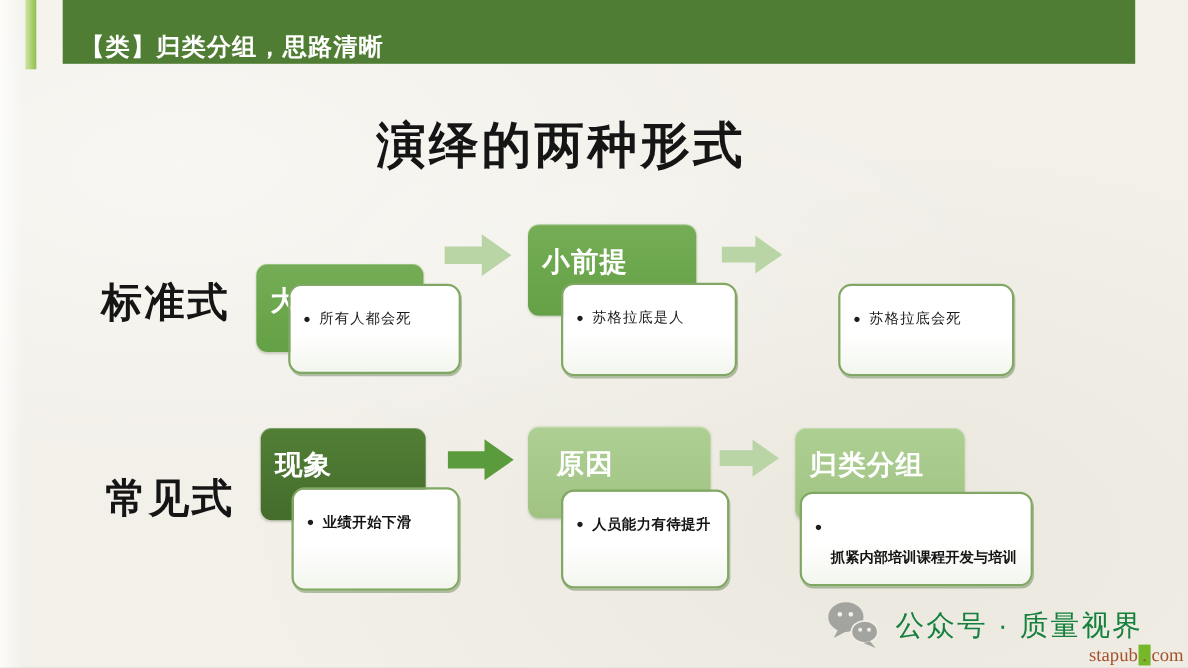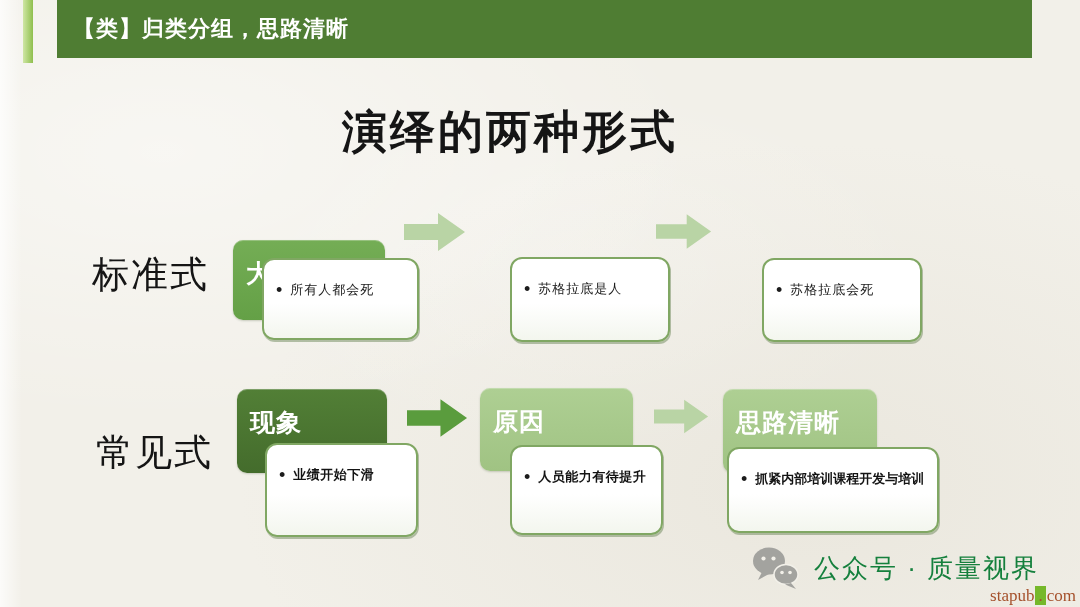--- a/index.html
+++ b/index.html
@@ -13,25 +13,25 @@
     background:
       radial-gradient(ellipse at 15% 25%, rgba(255,255,255,.45), transparent 42%),
       radial-gradient(ellipse at 75% 80%, rgba(214,208,192,.28), transparent 50%),
       radial-gradient(ellipse at 55% 45%, rgba(255,255,255,.25), transparent 40%);
   }
   .edge-fade{position:absolute;left:0;top:0;width:22px;height:607px;z-index:1;
     background:linear-gradient(90deg, rgba(255,255,255,.75), rgba(255,255,255,0));}
   .stripe{position:absolute;left:23px;top:0;width:10px;height:63px;z-index:2;
     background:linear-gradient(90deg,#cfe6a4,#8fbf4e);}
   .topbar{position:absolute;left:57px;top:0;width:975px;height:58px;z-index:2;
-    background:#4f7d33;display:flex;align-items:center;}
+    background:#4f7d33;display:flex;align-items:flex-end;}
   .topbar span{color:#ffffff;font-size:22px;font-weight:700;letter-spacing:1px;padding-left:16px;}
   .title{position:absolute;left:0;top:98px;width:1012px;margin:4px;z-index:2;
     text-align:center;font-size:45px;font-weight:900;color:#151515;letter-spacing:3px;}
-  .row-label{position:absolute;z-index:2;font-size:37px;font-weight:400;color:#151515;letter-spacing:2px;}
+  .row-label{position:absolute;z-index:2;font-size:37px;font-weight:700;color:#151515;letter-spacing:2px;}
   .rl1{left:92px;top:250px;}
   .rl2{left:96px;top:428px;}
 
   .step-header{position:absolute;z-index:2;border-radius:10px;
     box-shadow:inset 0 1px 0 rgba(255,255,255,.25), 0 1px 2px rgba(70,90,50,.25);}
   .step-header span{display:block;color:#ffffff;font-size:25px;font-weight:700;
     padding:17px 0 0 13px;letter-spacing:1px;}
   .g-med{background:linear-gradient(180deg,#74ad55,#64a046);}
   .g-dark{background:linear-gradient(180deg,#527f36,#446c2c);}
   .g-sage{background:linear-gradient(180deg,#aecf93,#a0c383);}
@@ -50,25 +50,25 @@
   
   .s11{left:233px;top:204px;width:152px;height:80px;margin-top:36px;}
   .c11{left:262px;top:258px;width:157px;height:82px;}
   .s12{left:480px;top:204px;width:153px;height:83px;}
   .c12{left:510px;top:257px;width:160px;height:85px;}
   .s13{left:732px;top:204px;width:153px;height:83px;}
   .c13{left:762px;top:258px;width:160px;height:84px;}
   
   .s21{left:237px;top:389px;width:150px;height:84px;}
   .c21{left:265px;top:443px;width:153px;height:94px;}
-  .s22{left:480px;top:388px;width:153px;height:83px;}
+  .s22{left:480px;top:388px;width:153px;height:83px;padding-left:13px;}
   .c22{left:510px;top:445px;width:153px;height:90px;}
   .s23{left:723px;top:389px;width:154px;height:84px;}
   .c23{left:727px;top:447px;width:212px;height:86px;}
-  .c23 .card-body{letter-spacing:0;}
+  .c23 .card-body{letter-spacing:0;margin-top:28px;}
 
   .arrow{position:absolute;z-index:2;}
   .a11{left:404px;top:212px;width:62px;height:40px;}
   .a12{left:656px;top:213px;width:56px;height:37px;}
   .a21{left:407px;top:398px;width:61px;height:40px;}
   .a22{left:654px;top:398px;width:55px;height:37px;}
   .fill-light{fill:#b9d4a5;}
   .fill-med{fill:#5a9c3d;}
 
   .watermark{position:absolute;left:752px;top:546px;z-index:2;display:flex;align-items:center;}
@@ -98,20 +98,23 @@
   </div>
   <div class="step-card c11">
     <span class="bullet">•</span>
     <span class="card-body serif-body">所有人都会死</span>
   </div>
 
   <svg class="arrow a11" viewBox="0 0 62 40">
     <path class="fill-light" d="M0 12 H34 V1 L61 20 L34 39 V28 H0 Z"></path>
   </svg>
 
+  <div class="step-header g-med s12">
+    <span>小前提</span>
+  </div>
   <div class="step-card c12">
     <span class="bullet">•</span>
     <span class="card-body serif-body">苏格拉底是人</span>
   </div>
 
   <svg class="arrow a12" viewBox="0 0 62 40">
     <path class="fill-light" d="M0 12 H34 V1 L61 20 L34 39 V28 H0 Z"></path>
   </svg>
 
   <div class="step-card c13">
@@ -139,21 +142,21 @@
   <div class="step-card c22">
     <span class="bullet">•</span>
     <span class="card-body sans-body">人员能力有待提升</span>
   </div>
 
   <svg class="arrow a22" viewBox="0 0 62 40">
     <path class="fill-light" d="M0 12 H34 V1 L61 20 L34 39 V28 H0 Z"></path>
   </svg>
 
   <div class="step-header g-sage s23">
-    <span>思路清晰</span>
+    <span>归类分组</span>
   </div>
   <div class="step-card c23">
     <span class="bullet">•</span>
     <span class="card-body sans-body">抓紧内部培训课程开发与培训</span>
   </div>
 
   <div class="watermark">
     <svg viewBox="0 0 47 45">
       <ellipse cx="17" cy="15" rx="16" ry="13.5" fill="#a3a39f"></ellipse>
       <path d="M10 26 L6 34 L17 28 Z" fill="#a3a39f"></path>

